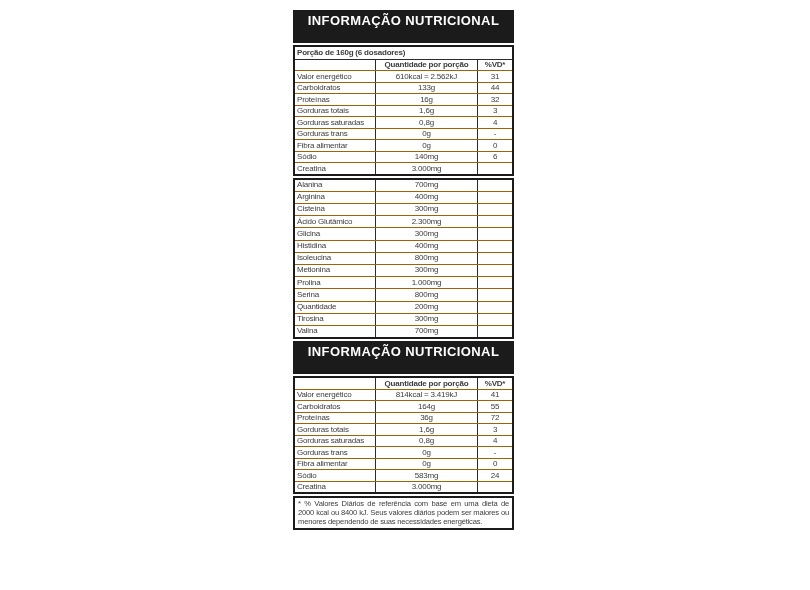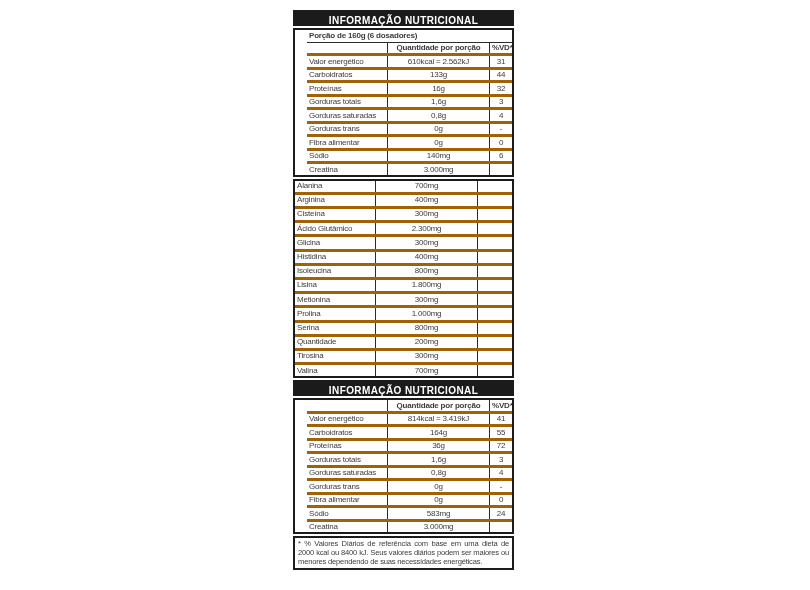--- a/index.html
+++ b/index.html
@@ -11,47 +11,47 @@
     left: 293px;
     top: 10px;
     width: 221px;
     letter-spacing: -0.2px;
   }
 
   .bar {
     background: #1b1b1b;
     color: #ffffff;
     font-weight: bold;
-    font-size: 10px;
+    font-size: 13px;
     letter-spacing: 0.4px;
     text-align: center;
     line-height: 21px;
-    height: 16px;
+    height: 33px;
     margin-bottom: 2px;
   }
-  .bar + .tbl { margin-top: 0; padding-left: 12px; }
+  .bar + .tbl { margin-top: 0; }
 
   .tbl {
     border: 2px solid #1b1b1b;
     background: #ffffff;
     margin-bottom: 2px;
   }
 
   .serving-row {
     font-weight: bold;
     font-size: 8px;
     line-height: 9.5px;
     padding: 1px 2px;
     border-bottom: 1px solid #2b2b2b;
   }
 
   .trow {
     display: grid;
     grid-template-columns: 80px 102px 1fr;
-    border-bottom: 3px solid #a16207;
+    border-bottom: 1px solid #a16207;
   }
   .trow:last-child { border-bottom: none; }
 
   .cell {
     font-size: 8px;
     line-height: 9.5px;
     padding: 0.5px 2px;
     white-space: nowrap;
     overflow: hidden;
   }
@@ -166,25 +166,20 @@
           <div class="cell name">Histidina</div>
           <div class="cell qty">400mg</div>
           <div class="cell vd"></div>
         </div>
         <div class="trow">
           <div class="cell name">Isoleucina</div>
           <div class="cell qty">800mg</div>
           <div class="cell vd"></div>
         </div>
         <div class="trow">
-          <div class="cell name">Lisina</div>
-          <div class="cell qty">1.800mg</div>
-          <div class="cell vd"></div>
-        </div>
-        <div class="trow">
           <div class="cell name">Metionina</div>
           <div class="cell qty">300mg</div>
           <div class="cell vd"></div>
         </div>
         <div class="trow">
           <div class="cell name">Prolina</div>
           <div class="cell qty">1.000mg</div>
           <div class="cell vd"></div>
         </div>
         <div class="trow">

